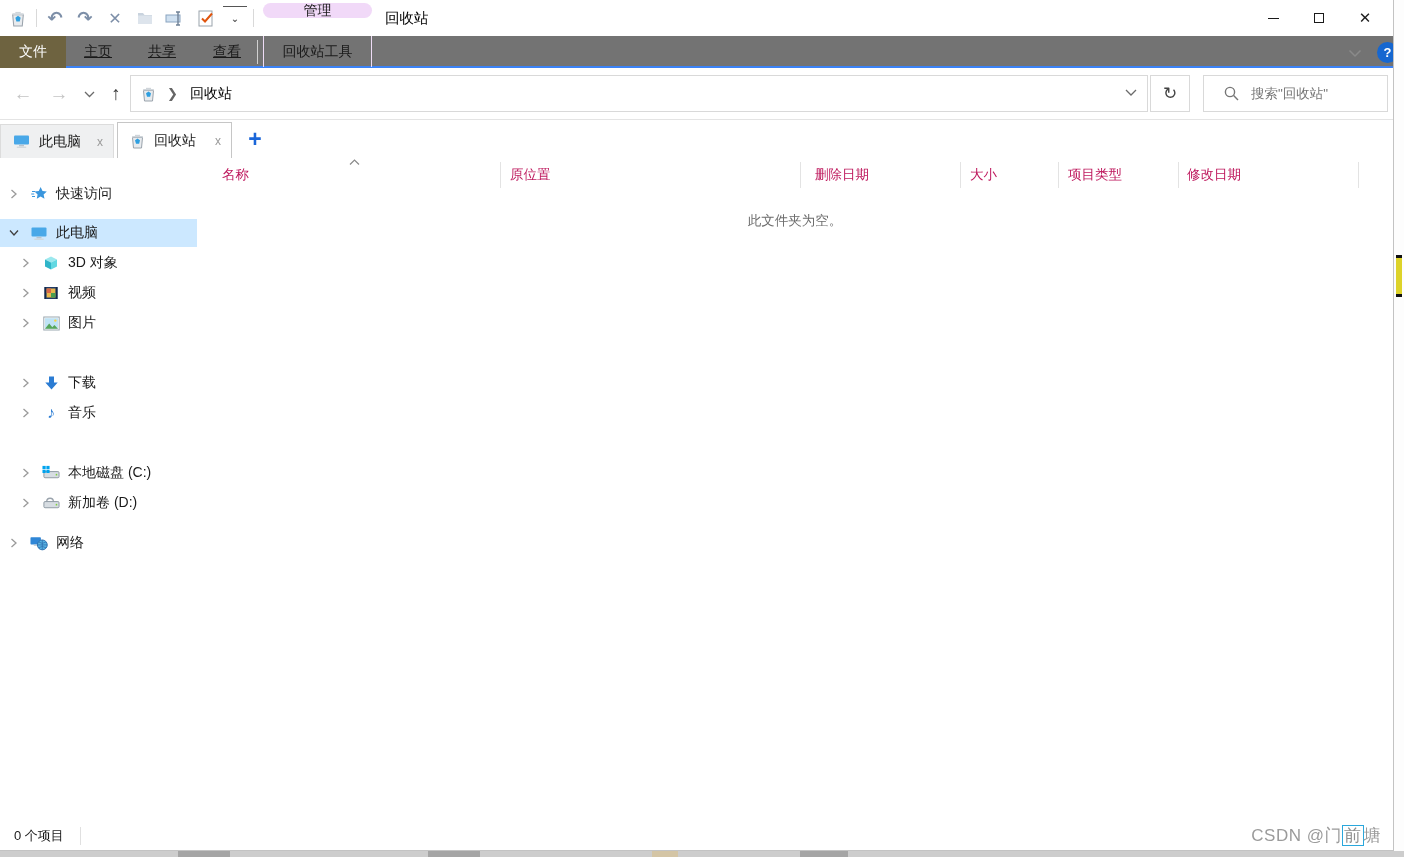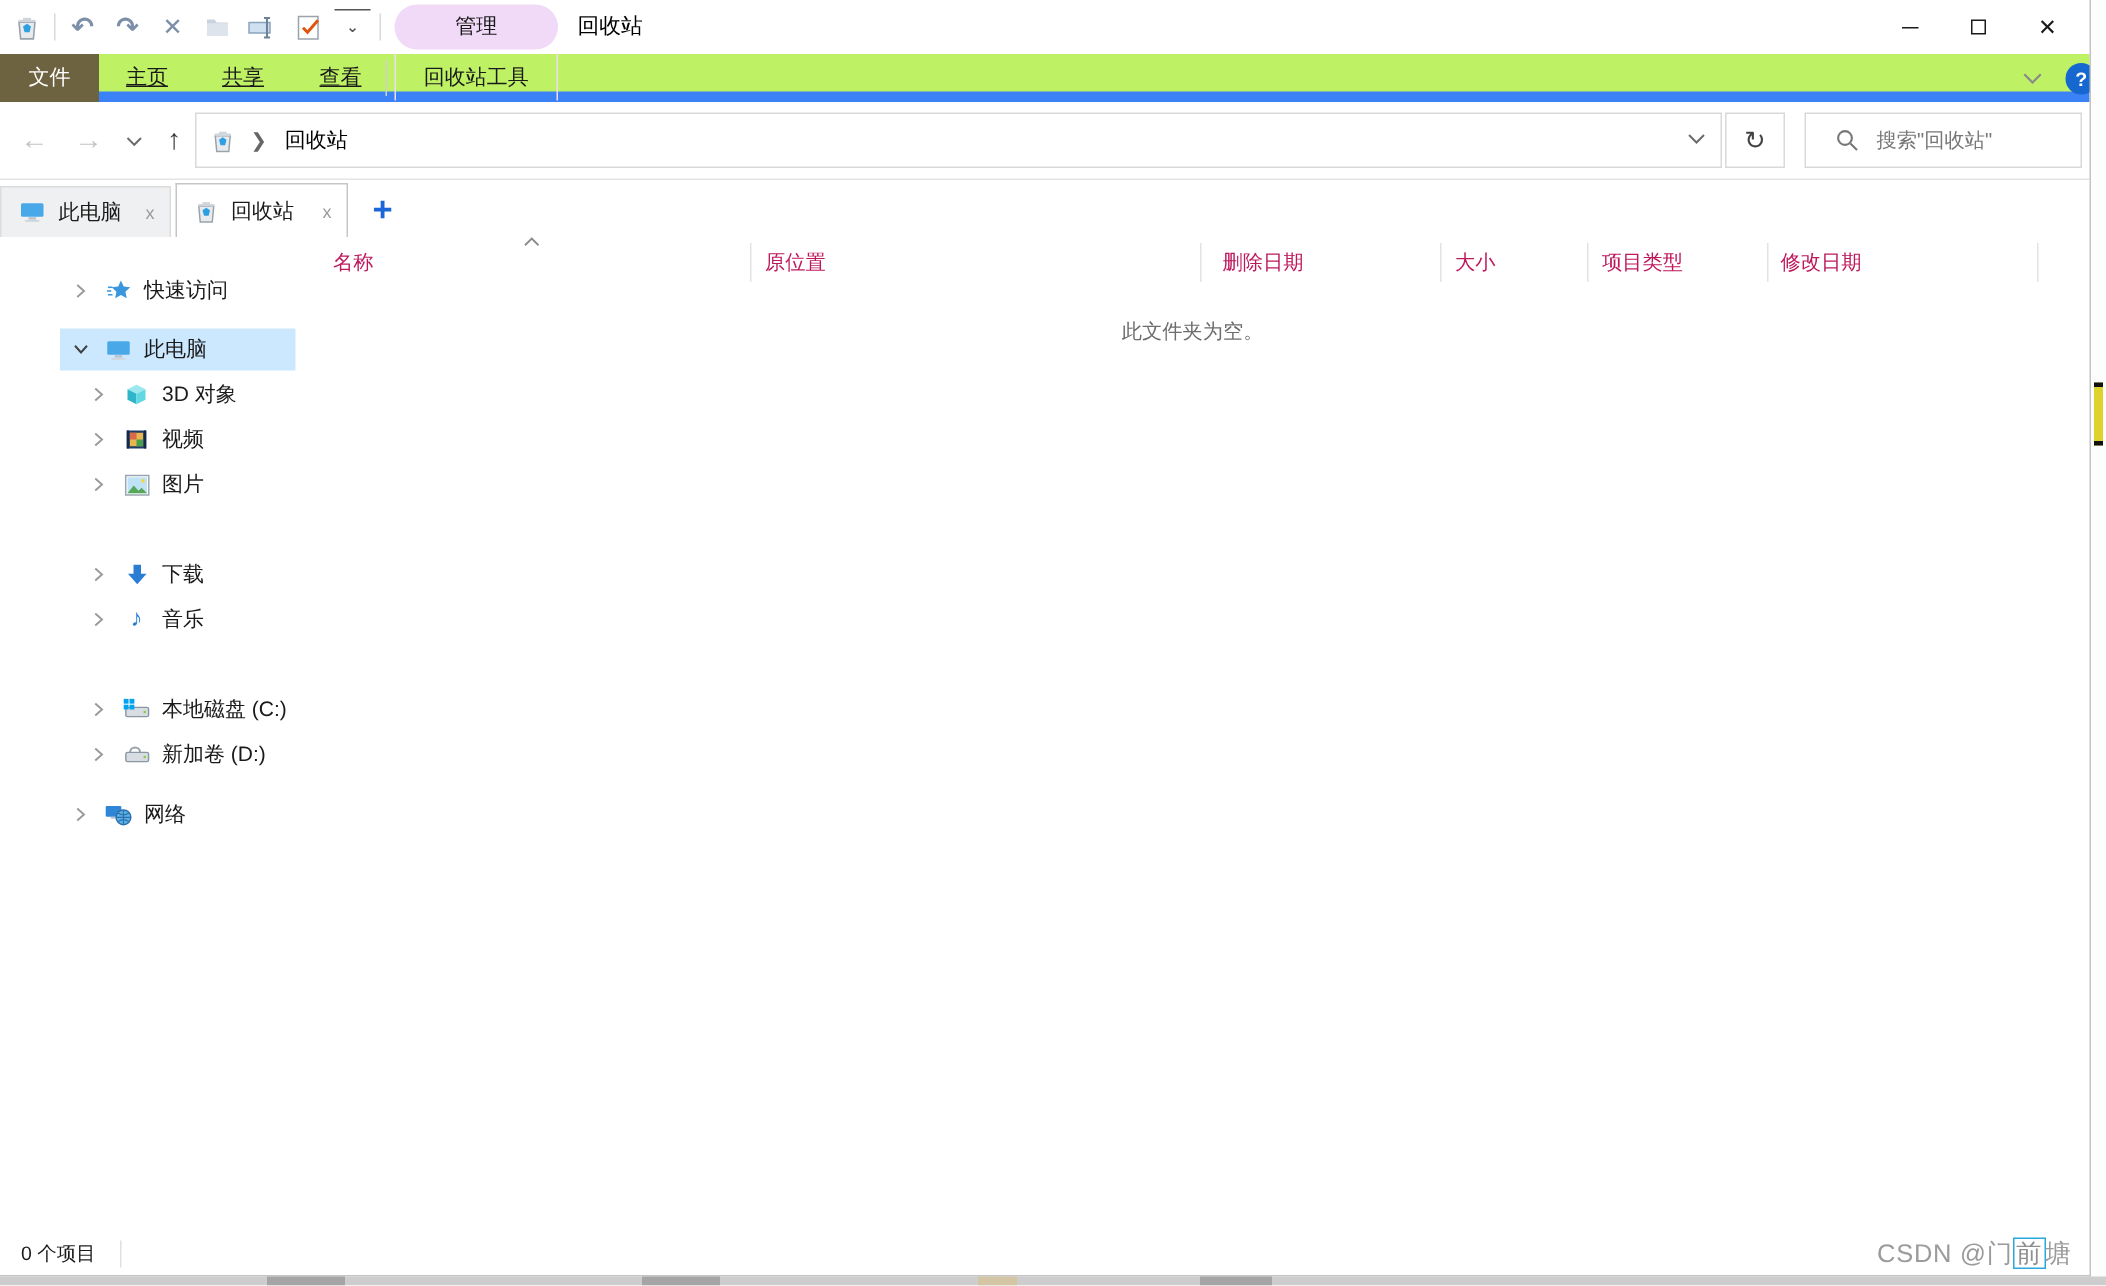--- a/index.html
+++ b/index.html
@@ -7,32 +7,32 @@
     font-family:"Liberation Sans","DejaVu Sans",sans-serif; }
   #window { position:relative; width:1404px; height:857px; background:#fff; }
 
   
   #titlebar { position:absolute; left:0; top:0; width:1393px; height:36px; background:#fff; }
   .qat { position:absolute; left:6px; top:0; height:36px; display:flex; align-items:center; gap:6px; }
   .qat-btn { width:24px; height:24px; display:flex; align-items:center; justify-content:center;
     color:#7d8fa8; font-size:18px; font-weight:bold; }
   .qat-sep { width:1px; height:18px; background:#d9d9d9; }
   .drop-caret { font-size:10px; color:#555; border-top:1.5px solid #555; padding-top:1px; line-height:8px; }
-  #manage-group { position:absolute; left:263px; top:3px; width:109px; height:30px; background:#f1d9f8;
+  #manage-group { position:absolute; left:263px; top:3px; width:109px; height:15px; background:#f1d9f8;
     display:flex; align-items:center; justify-content:center; font-size:14px; color:#1a1a1a;border-radius:15px; }
   #win-title { position:absolute; left:385px; top:0; height:36px; line-height:36px; font-size:14.5px; color:#000; }
   .win-controls { position:absolute; right:5px; top:0; height:36px; display:flex; }
   .win-btn { width:46px; height:36px; display:flex; align-items:center; justify-content:center; color:#1a1a1a; }
   .max-glyph { width:10px; height:10px; border:1.3px solid #1a1a1a; }
   .min-glyph { width:11px; height:0; border-top:1.5px solid #1a1a1a; }
   .close-glyph { font-size:15px; }
 
   
-  #ribbonrow { position:absolute; left:0; top:36px; width:1393px; height:32px; background:#bef264;
-    border-bottom:7px solid #3b82f6; }
+  #ribbonrow { position:absolute; left:0; top:36px; width:1393px; height:32px; background:#737373;
+    border-bottom:2px solid #3b82f6; }
   #file-tab { position:absolute; left:0; top:0; width:66px; height:32px; background:#6e6340; color:#fff;
     display:flex; align-items:center; justify-content:center; font-size:14px; }
   .ribbon-tab { position:absolute; top:0; height:32px; width:64px; display:flex; align-items:center;
     justify-content:center; font-size:14px; color:#1a1a1a;text-decoration:underline; }
   #ribbon-sep { position:absolute; left:257px; top:4px; width:1px; height:24px; background:#d0d0d0; }
   #context-tab { position:absolute; left:263px; top:0; width:109px; height:31px; display:flex; align-items:center;
     justify-content:center; font-size:14px; color:#1a1a1a; border-left:1px solid #eedcf6; border-right:1px solid #eedcf6; }
   #ribbon-collapse { position:absolute; left:1348px; top:8px; color:#8a8a8a; }
   #help-btn { position:absolute; left:1377px; top:6px; width:21px; height:21px; border-radius:50%;
     background:#1667d0; color:#fff; font-size:13px; font-weight:bold; display:flex; align-items:center; justify-content:center; }
@@ -63,21 +63,21 @@
   #ftab-1 { left:0; top:4px; width:114px; height:34px; background:#eff0f1; border:1px solid #dcdcdc; border-bottom:none; }
   #ftab-2 { left:117px; top:2px; width:115px; height:36px; background:#fff; border:1px solid #c6c6c6; border-bottom:none; }
   .ftab .ticn { margin-left:12px; display:flex; }
   .ftab .tlbl { margin-left:9px; }
   .ftab .tclose { margin-left:auto; margin-right:10px; color:#9a9a9a; font-size:12px; }
   #newtab-btn { position:absolute; left:242px; top:6px; width:26px; height:26px; color:#1b66d9; font-size:23px;
     font-weight:bold; display:flex; align-items:center; justify-content:center; }
 
   
   #sidebar { position:absolute; left:0; top:158px; width:226px; height:664px; background:#fff;
-    border-right:2px solid #f9a8d4;margin-left:40px; }
+    border-right:2px solid #f9a8d4; }
   .tree-item { position:absolute; left:0; width:197px; height:28px; display:flex; align-items:center;
     font-size:14px; color:#1a1a1a; }
   .tree-item.selected { background:#cce8ff; }
   .tw { display:flex; align-items:center; justify-content:center; width:12px; }
   .lvl0 .tw { margin-left:8px; } .lvl0 .ticon { margin-left:10px; } 
   .lvl1 .tw { margin-left:20px; } .lvl1 .ticon { margin-left:10px; }
   .ticon { width:18px; display:flex; justify-content:center; }
   .tlabel { margin-left:8px; white-space:nowrap; }
   .note-glyph { color:#2b7cd3; font-size:16px; font-weight:bold; }
 

